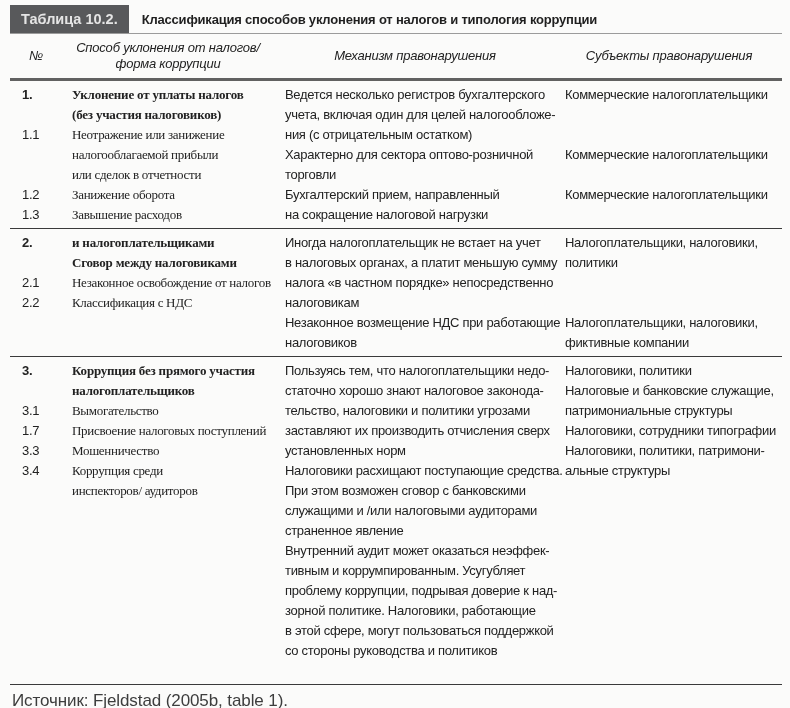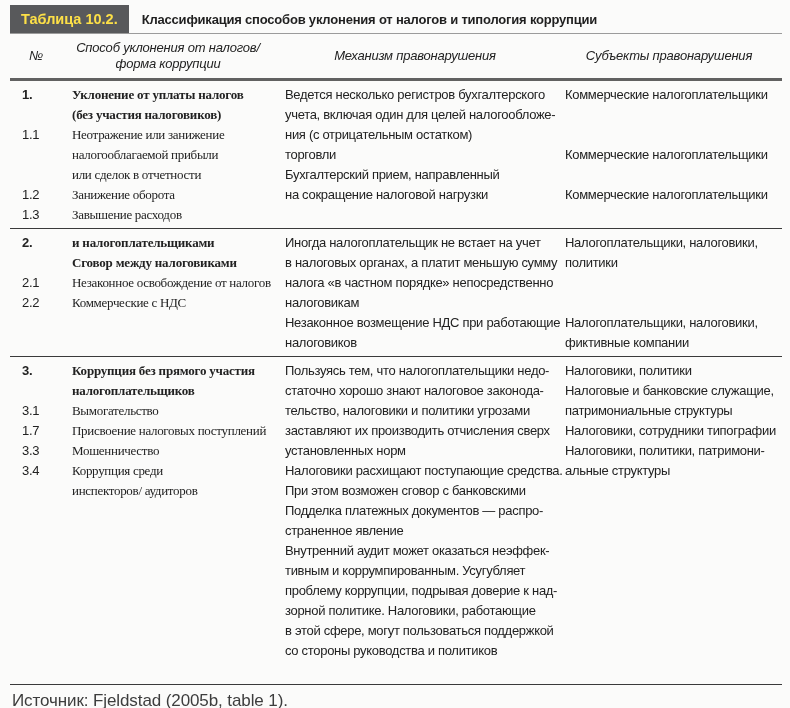--- a/index.html
+++ b/index.html
@@ -8,21 +8,21 @@
     background:#fbfbfa;
     font-family:"Liberation Sans", sans-serif;
     color:#1f1f1f;
     overflow:hidden;
   }
   .page { padding:5px 8px 0 10px; width:772px; }
 
   
   .caption-row { display:flex; align-items:stretch; border-bottom:1px solid #9b9b9b; height:28px; }
   .badge {
-    color:#fde047; font-weight:bold; font-size:14.5px;
+    color:#e5e5e5; font-weight:bold; font-size:14.5px;
     padding:0 11px; display:flex; align-items:center; white-space:nowrap;
   }
   .title {
     font-weight:bold; font-size:13px; letter-spacing:-0.2px;
     padding-left:13px; display:flex; align-items:center; white-space:nowrap;
   }
 
   
   .colheads {
     display:grid; grid-template-columns:52px 212px 282px 226px;
@@ -90,20 +90,21 @@
           <div class="ln">Неотражение или занижение</div>
           <div class="ln">налогооблагаемой прибыли</div>
           <div class="ln">или сделок в отчетности</div>
           <div class="ln">Занижение оборота</div>
           <div class="ln">Завышение расходов</div>
         </div>
         <div class="cell c-mech">
           <div class="ln">Ведется несколько регистров бухгалтерского</div>
           <div class="ln">учета, включая один для целей налогообложе-</div>
           <div class="ln">ния (с отрицательным остатком)</div>
+          <div class="ln">Характерно для сектора оптово-розничной</div>
           <div class="ln">торговли</div>
           <div class="ln">Бухгалтерский прием, направленный</div>
           <div class="ln">на сокращение налоговой нагрузки</div>
         </div>
         <div class="cell c-subj">
           <div class="ln">Коммерческие налогоплательщики</div>
           <div class="ln">&nbsp;</div>
           <div class="ln">&nbsp;</div>
           <div class="ln">Коммерческие налогоплательщики</div>
           <div class="ln">&nbsp;</div>
@@ -117,21 +118,21 @@
           <div class="ln b">&nbsp;</div>
           <div class="ln">2.1</div>
           <div class="ln">2.2</div>
           <div class="ln">&nbsp;</div>
           <div class="ln">&nbsp;</div>
         </div>
         <div class="cell c-met">
           <div class="ln b">и налогоплательщиками</div>
           <div class="ln b">Сговор между налоговиками</div>
           <div class="ln">Незаконное освобождение от налогов</div>
-          <div class="ln">Коммерческие с НДС</div>
+          <div class="ln">Классификация с НДС</div>
           <div class="ln">&nbsp;</div>
           <div class="ln">&nbsp;</div>
         </div>
         <div class="cell c-mech">
           <div class="ln">Иногда налогоплательщик не встает на учет</div>
           <div class="ln">в налоговых органах, а платит меньшую сумму</div>
           <div class="ln">налога «в частном порядке» непосредственно</div>
           <div class="ln">налоговикам</div>
           <div class="ln">Незаконное возмещение НДС при работающие</div>
           <div class="ln">налоговиков</div>
@@ -183,21 +184,21 @@
           <div class="ln">&nbsp;</div>
         </div>
         <div class="cell c-mech">
           <div class="ln">Пользуясь тем, что налогоплательщики недо-</div>
           <div class="ln">статочно хорошо знают налоговое законода-</div>
           <div class="ln">тельство, налоговики и политики угрозами</div>
           <div class="ln">заставляют их производить отчисления сверх</div>
           <div class="ln">установленных норм</div>
           <div class="ln">Налоговики расхищают поступающие средства.</div>
           <div class="ln">При этом возможен сговор с банковскими</div>
-          <div class="ln">Подделка платежных документов — распро-</div>
+          <div class="ln">служащими и /или налоговыми аудиторами</div>
           <div class="ln">страненное явление</div>
           <div class="ln">Внутренний аудит может оказаться неэффек-</div>
           <div class="ln">тивным и коррумпированным. Усугубляет</div>
           <div class="ln">проблему коррупции, подрывая доверие к над-</div>
           <div class="ln">зорной политике. Налоговики, работающие</div>
           <div class="ln">в этой сфере, могут пользоваться поддержкой</div>
           <div class="ln">со стороны руководства и политиков</div>
         </div>
         <div class="cell c-subj">
           <div class="ln">Налоговики, политики</div>

